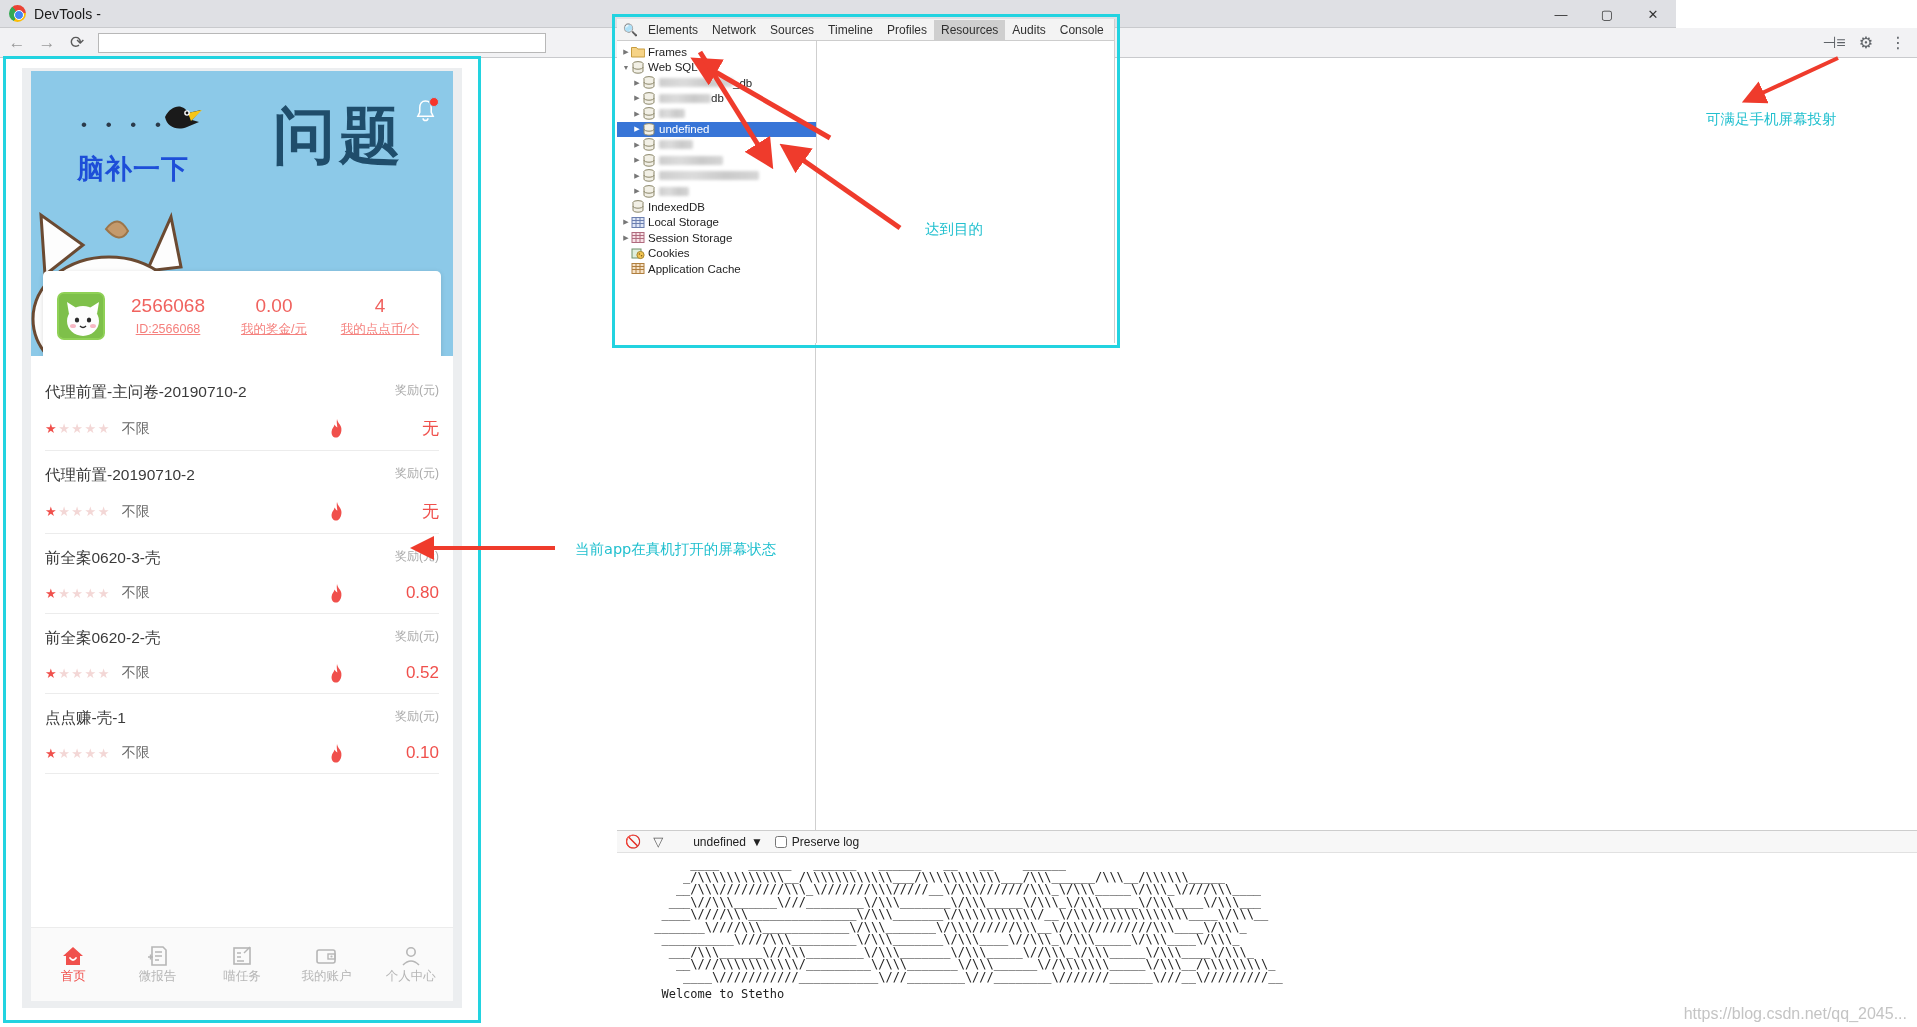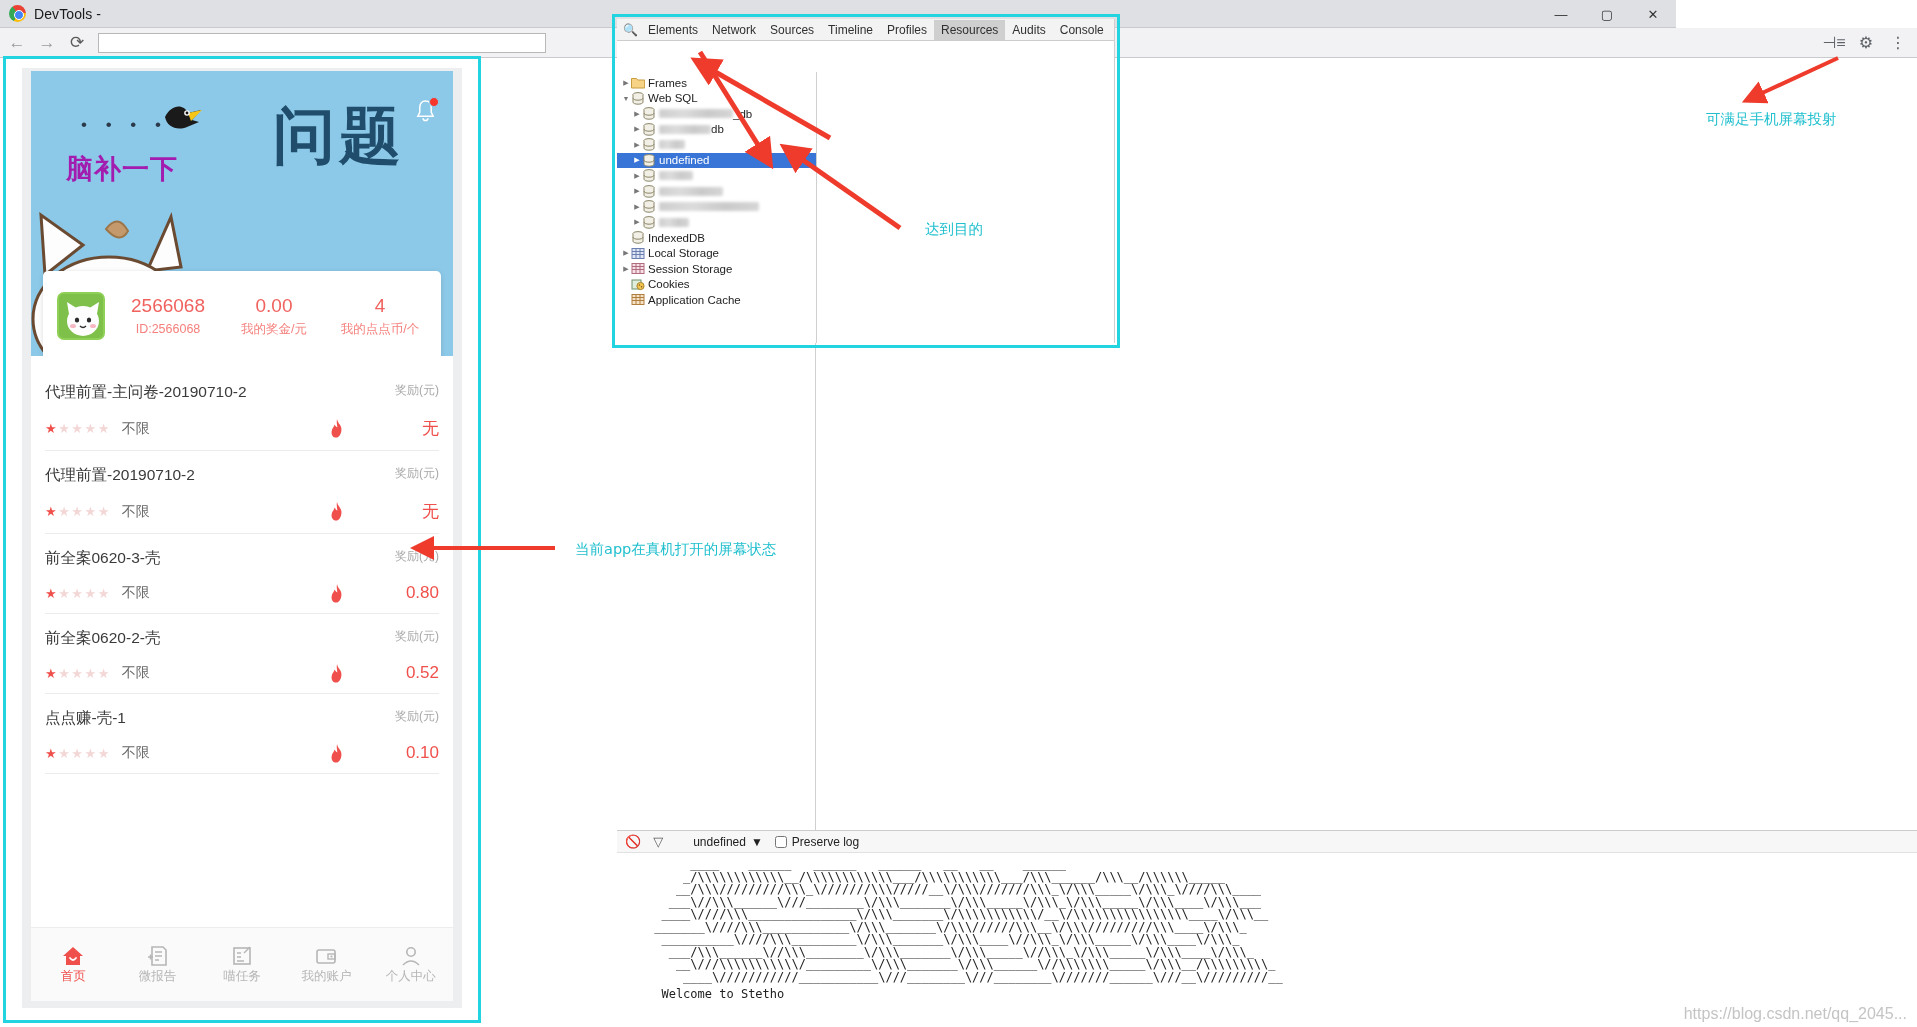--- a/index.html
+++ b/index.html
@@ -74,22 +74,22 @@
     background: #8cc9e8; overflow: hidden;
   }
   .banner-dots {
     position: absolute; left: 50px; top: 44px;
     font-size: 17px; color: #2b3a4a; letter-spacing: 7px;
   }
   .banner-bird {
     position: absolute; left: 130px; top: 30px; width: 42px; height: 34px;
   }
   .banner-sub {
-    position: absolute; left: 35px; top: 80px;
-    font-size: 27px; color: #a21caf; font-weight: 700; letter-spacing: 1px;
+    position: absolute; left: 46px; top: 80px;
+    font-size: 27px; color: #1d4ed8; font-weight: 700; letter-spacing: 1px;
     font-family: "DejaVu Sans", sans-serif;
   }
   .banner-title {
     position: absolute; right: 48px; top: 28px;
     font-size: 62px; line-height: 74px; color: #1f4d6b; font-weight: 700;
     text-align: center; letter-spacing: 4px;
     font-family: "DejaVu Sans", sans-serif;
   }
   .bell {
     position: absolute; right: 17px; top: 28px; width: 21px; height: 23px;
@@ -109,21 +109,21 @@
     display: flex; align-items: center; padding: 0 8px; z-index: 5;
   }
   .avatar {
     width: 48px; height: 48px; border-radius: 7px; flex: none; margin: 0 10px 0 6px;
     background: #7ec04a; position: relative; overflow: hidden;
     border: 2px solid #8fd156;
   }
   .stats-cols { display: flex; flex: 1; }
   .stat-col { flex: 1; text-align: center; }
   .stat-val { font-size: 19px; color: #f0625e; line-height: 26px; font-weight: 400; }
-  .stat-lbl { font-size: 12.5px; color: #f5807d; line-height: 20px; }
+  .stat-lbl { font-size: 12.5px; color: #f5807d; line-height: 20px; text-decoration: underline; }
 
   .task-list { position: absolute; left: 0; top: 297px; width: 422px; bottom: 74px; background: #fff; padding: 0 14px; }
   .task {
     border-bottom: 1px solid #ececec; padding: 14px 0 10px 0;
   }
   .task-top { display: flex; align-items: flex-start; }
   .task-name { font-size: 15.5px; color: #3a3a3a; flex: 1; }
   .task-reward-lbl { font-size: 12px; color: #a8a8a8; }
   .task-bot { display: flex; align-items: center; margin-top: 14px; }
   .stars { font-size: 13px; letter-spacing: 1.5px; }
@@ -154,21 +154,21 @@
   .dt-tabs {
     height: 22px; background: #f3f3f3; border-bottom: 1px solid #cdcdcd;
     display: flex; align-items: center; padding-left: 4px; flex: none;
   }
   .dt-search-ico { width: 20px; display: flex; justify-content: center; color: #5a5a5a; font-size: 12px; }
   .dt-tab {
     font-size: 12px; color: #303030; padding: 2px 7px; line-height: 16px;
     white-space: nowrap;
   }
   .dt-tab.sel { background: #cfcfcf; }
-  .dt-body { flex: 1; display: flex; overflow: hidden; margin-top: 31px; }
+  .dt-body { flex: 1; display: flex; overflow: hidden; }
   .dt-tree {
     width: 200px; background: #fff; border-right: 1px solid #cfcfcf;
     padding-top: 3px; overflow: hidden; flex: none;
   }
   .tr {
     display: flex; align-items: center; height: 15.5px; font-size: 11.5px; color: #222;
     white-space: nowrap;
   }
   .tr.sel { background: #3875d7; color: #fff; }
   .tw { width: 10px; display: flex; justify-content: center; font-size: 7px; color: #777; flex: none; }

